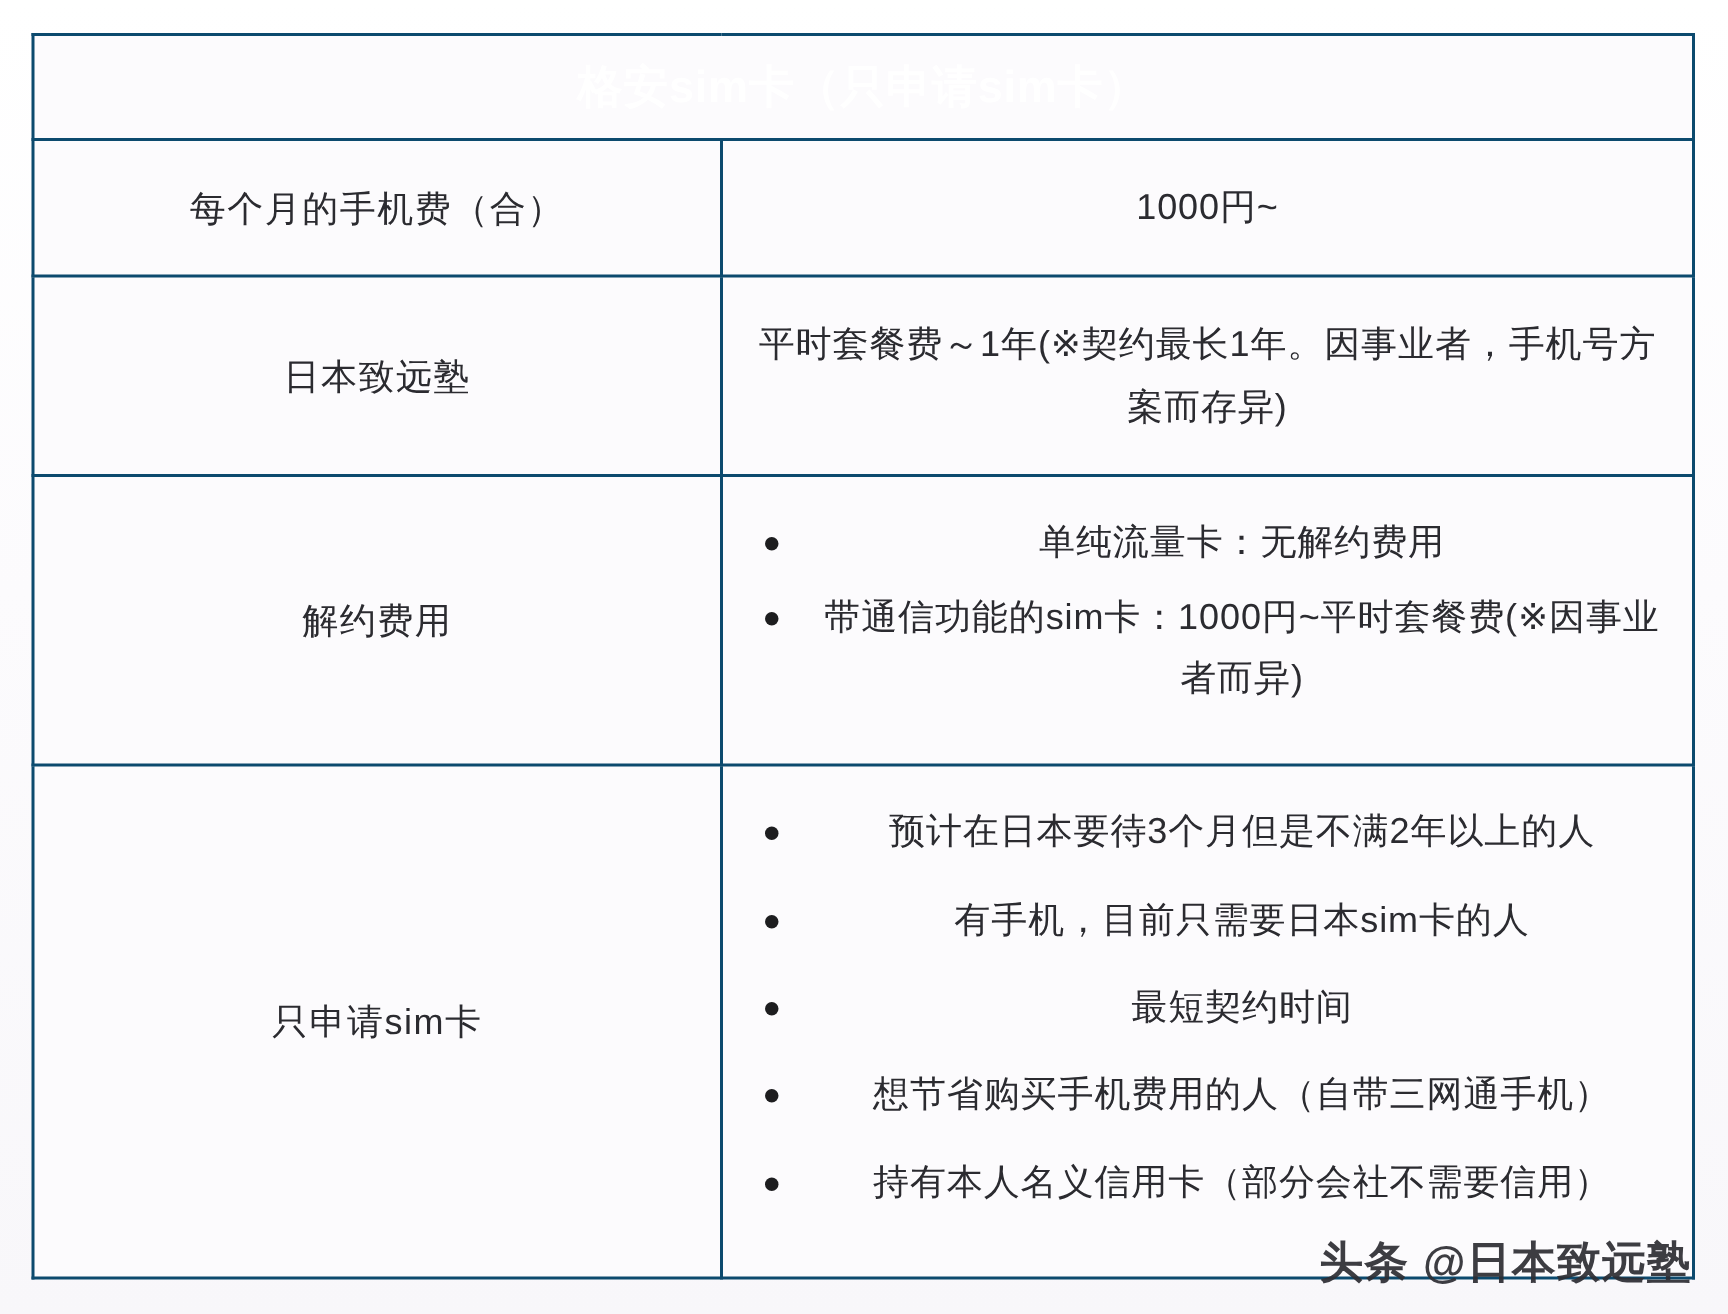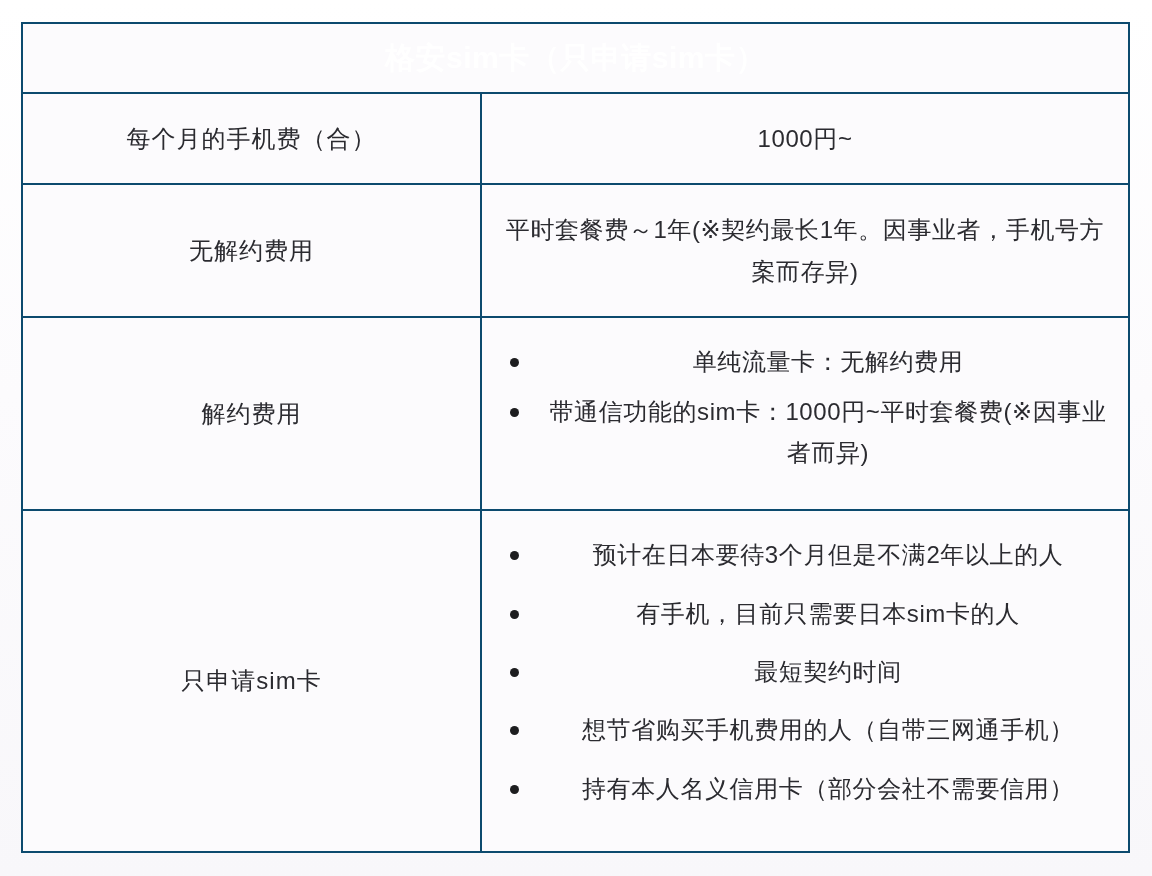--- a/index.html
+++ b/index.html
@@ -151,21 +151,21 @@
       <tbody>
 
         <tr>
           <td class="label-cell">每个月的手机费（合）</td>
           <td class="value-cell">
             <span class="plain-value">1000円~</span>
           </td>
         </tr>
 
         <tr>
-          <td class="label-cell">无解约费用</td>
+          <td class="label-cell">日本致远塾</td>
           <td class="value-cell">
             <span class="plain-value">平时套餐费～1年(※契约最长1年。因事业者，手机号方案而存异)</span>
           </td>
         </tr>
 
         <tr>
           <td class="label-cell">解约费用</td>
           <td class="value-cell">
             <ul class="bullet-list">
               <li>
@@ -205,14 +205,15 @@
                 <span>持有本人名义信用卡（部分会社不需要信用）</span>
               </li>
             </ul>
           </td>
         </tr>
 
       </tbody>
     </table>
   </div>
 
+  <div id="watermark">头条 @日本致远塾</div>
 
 </div>
 
 </body></html>

